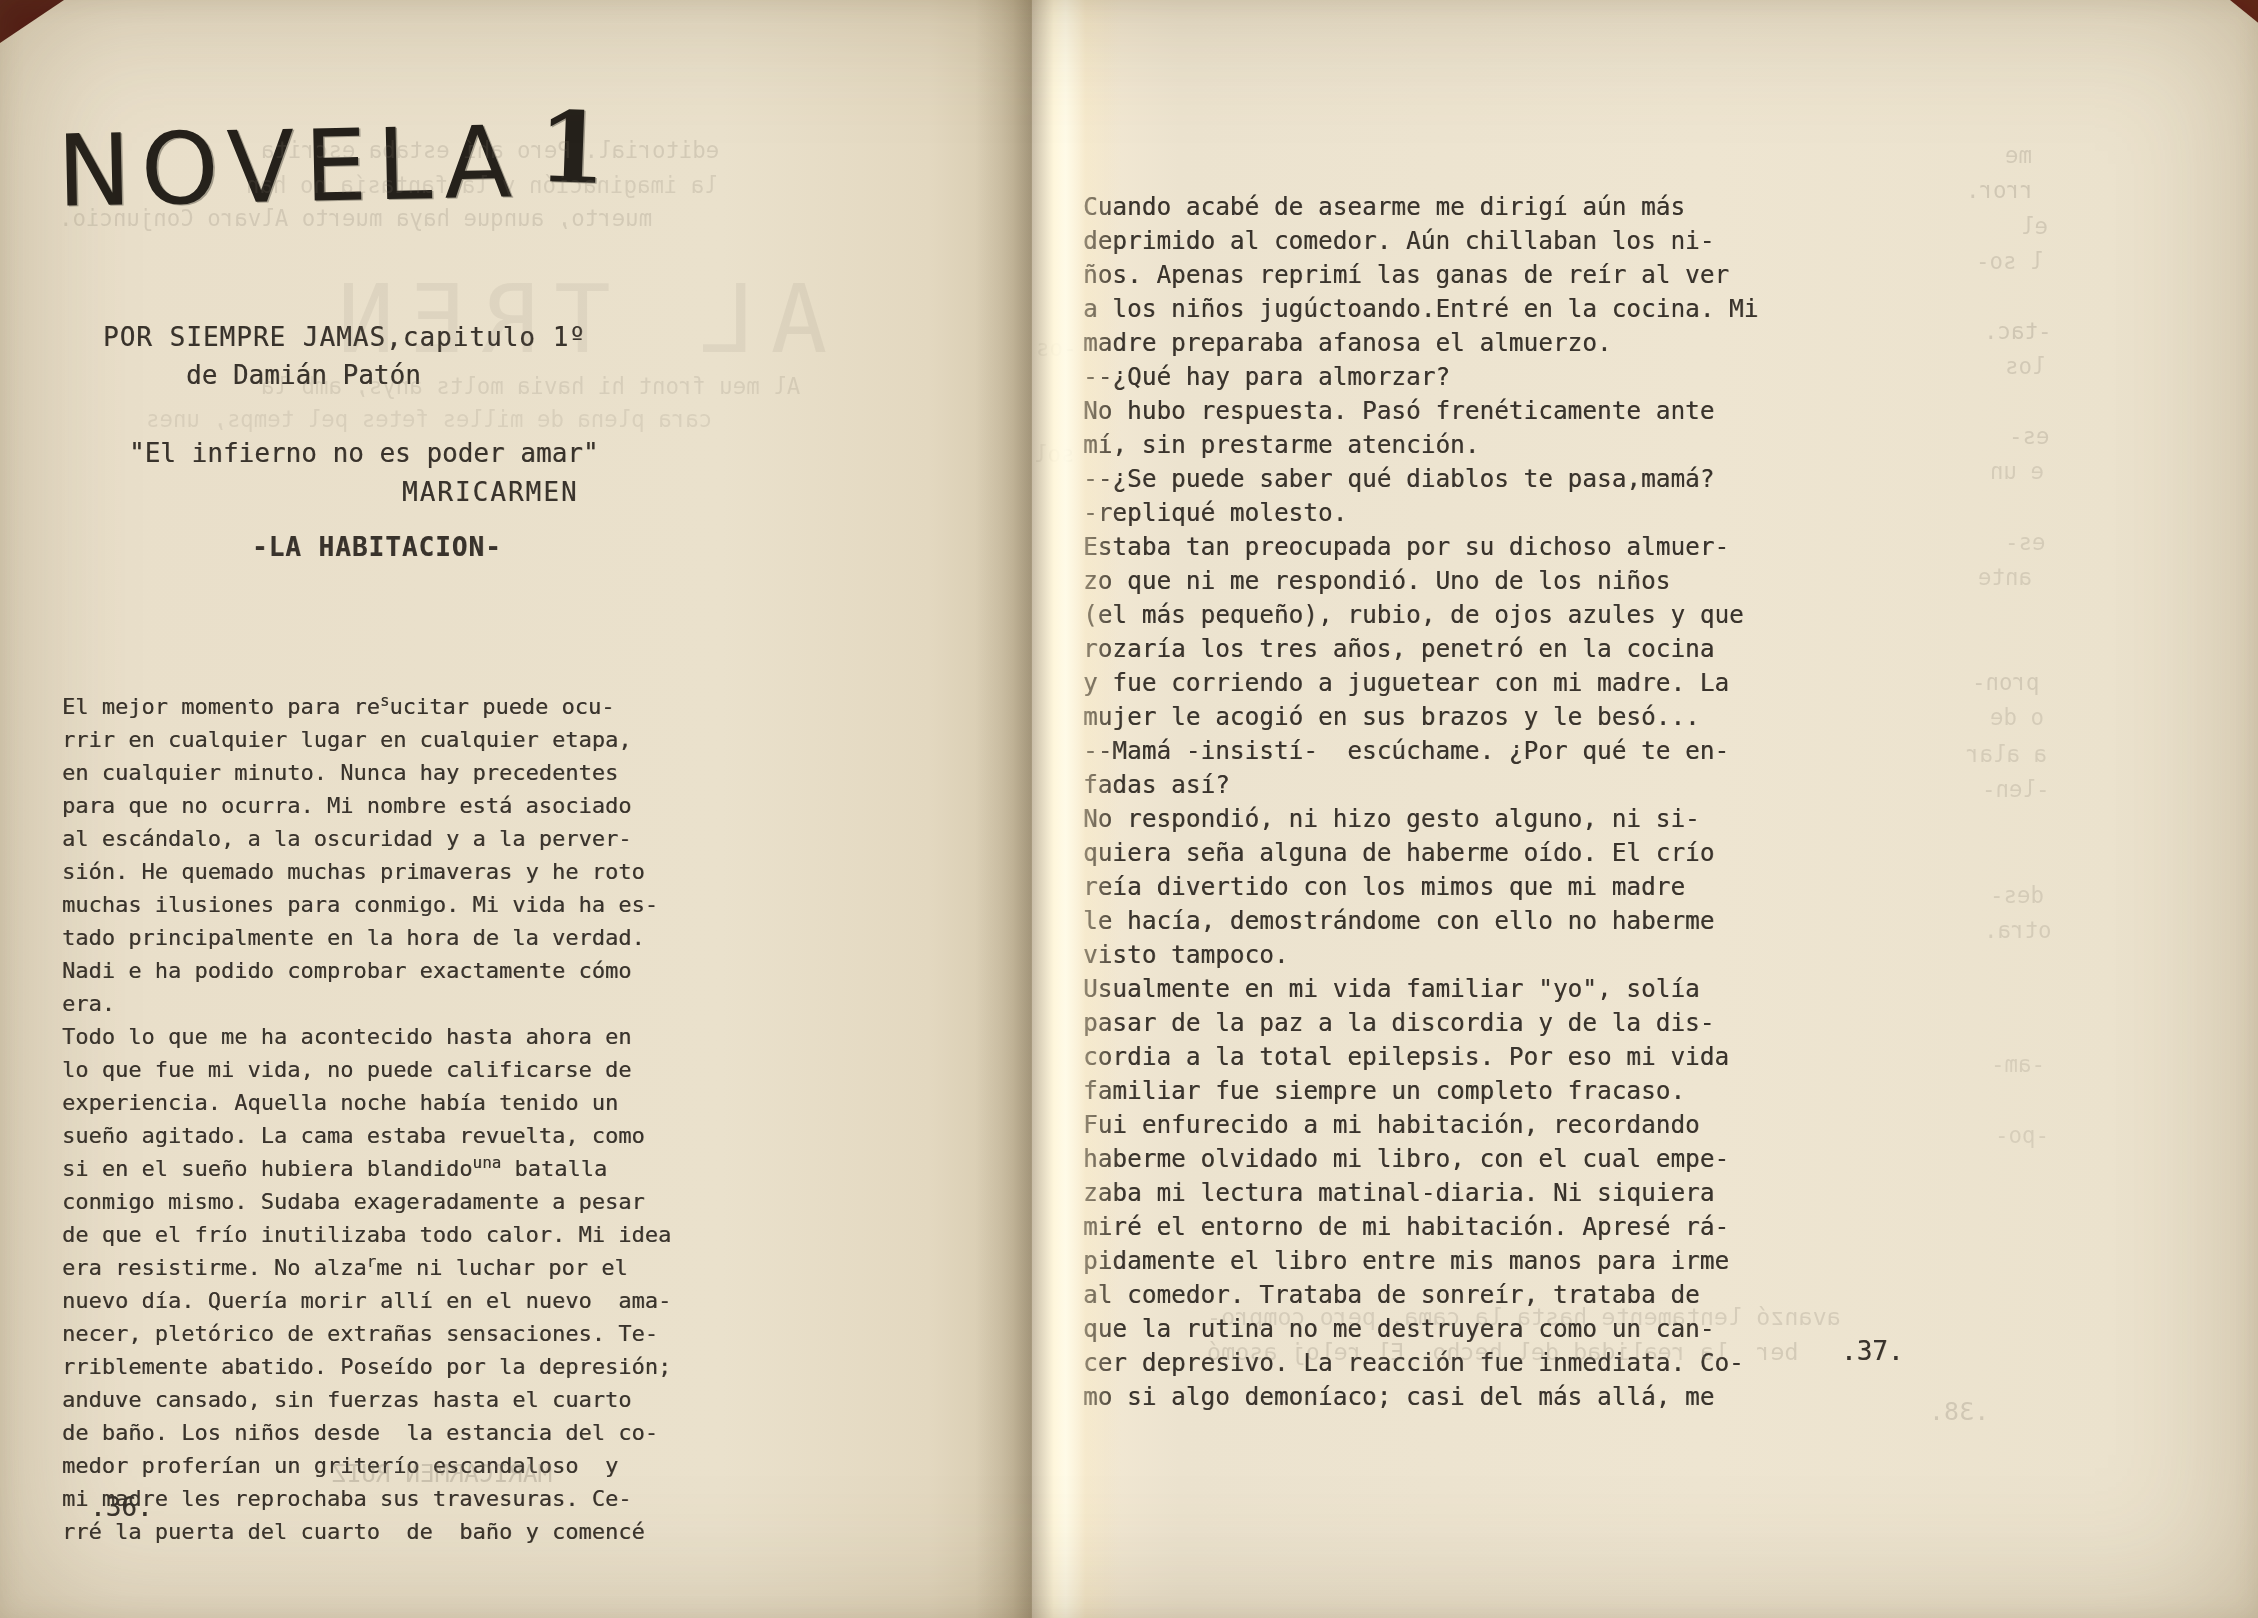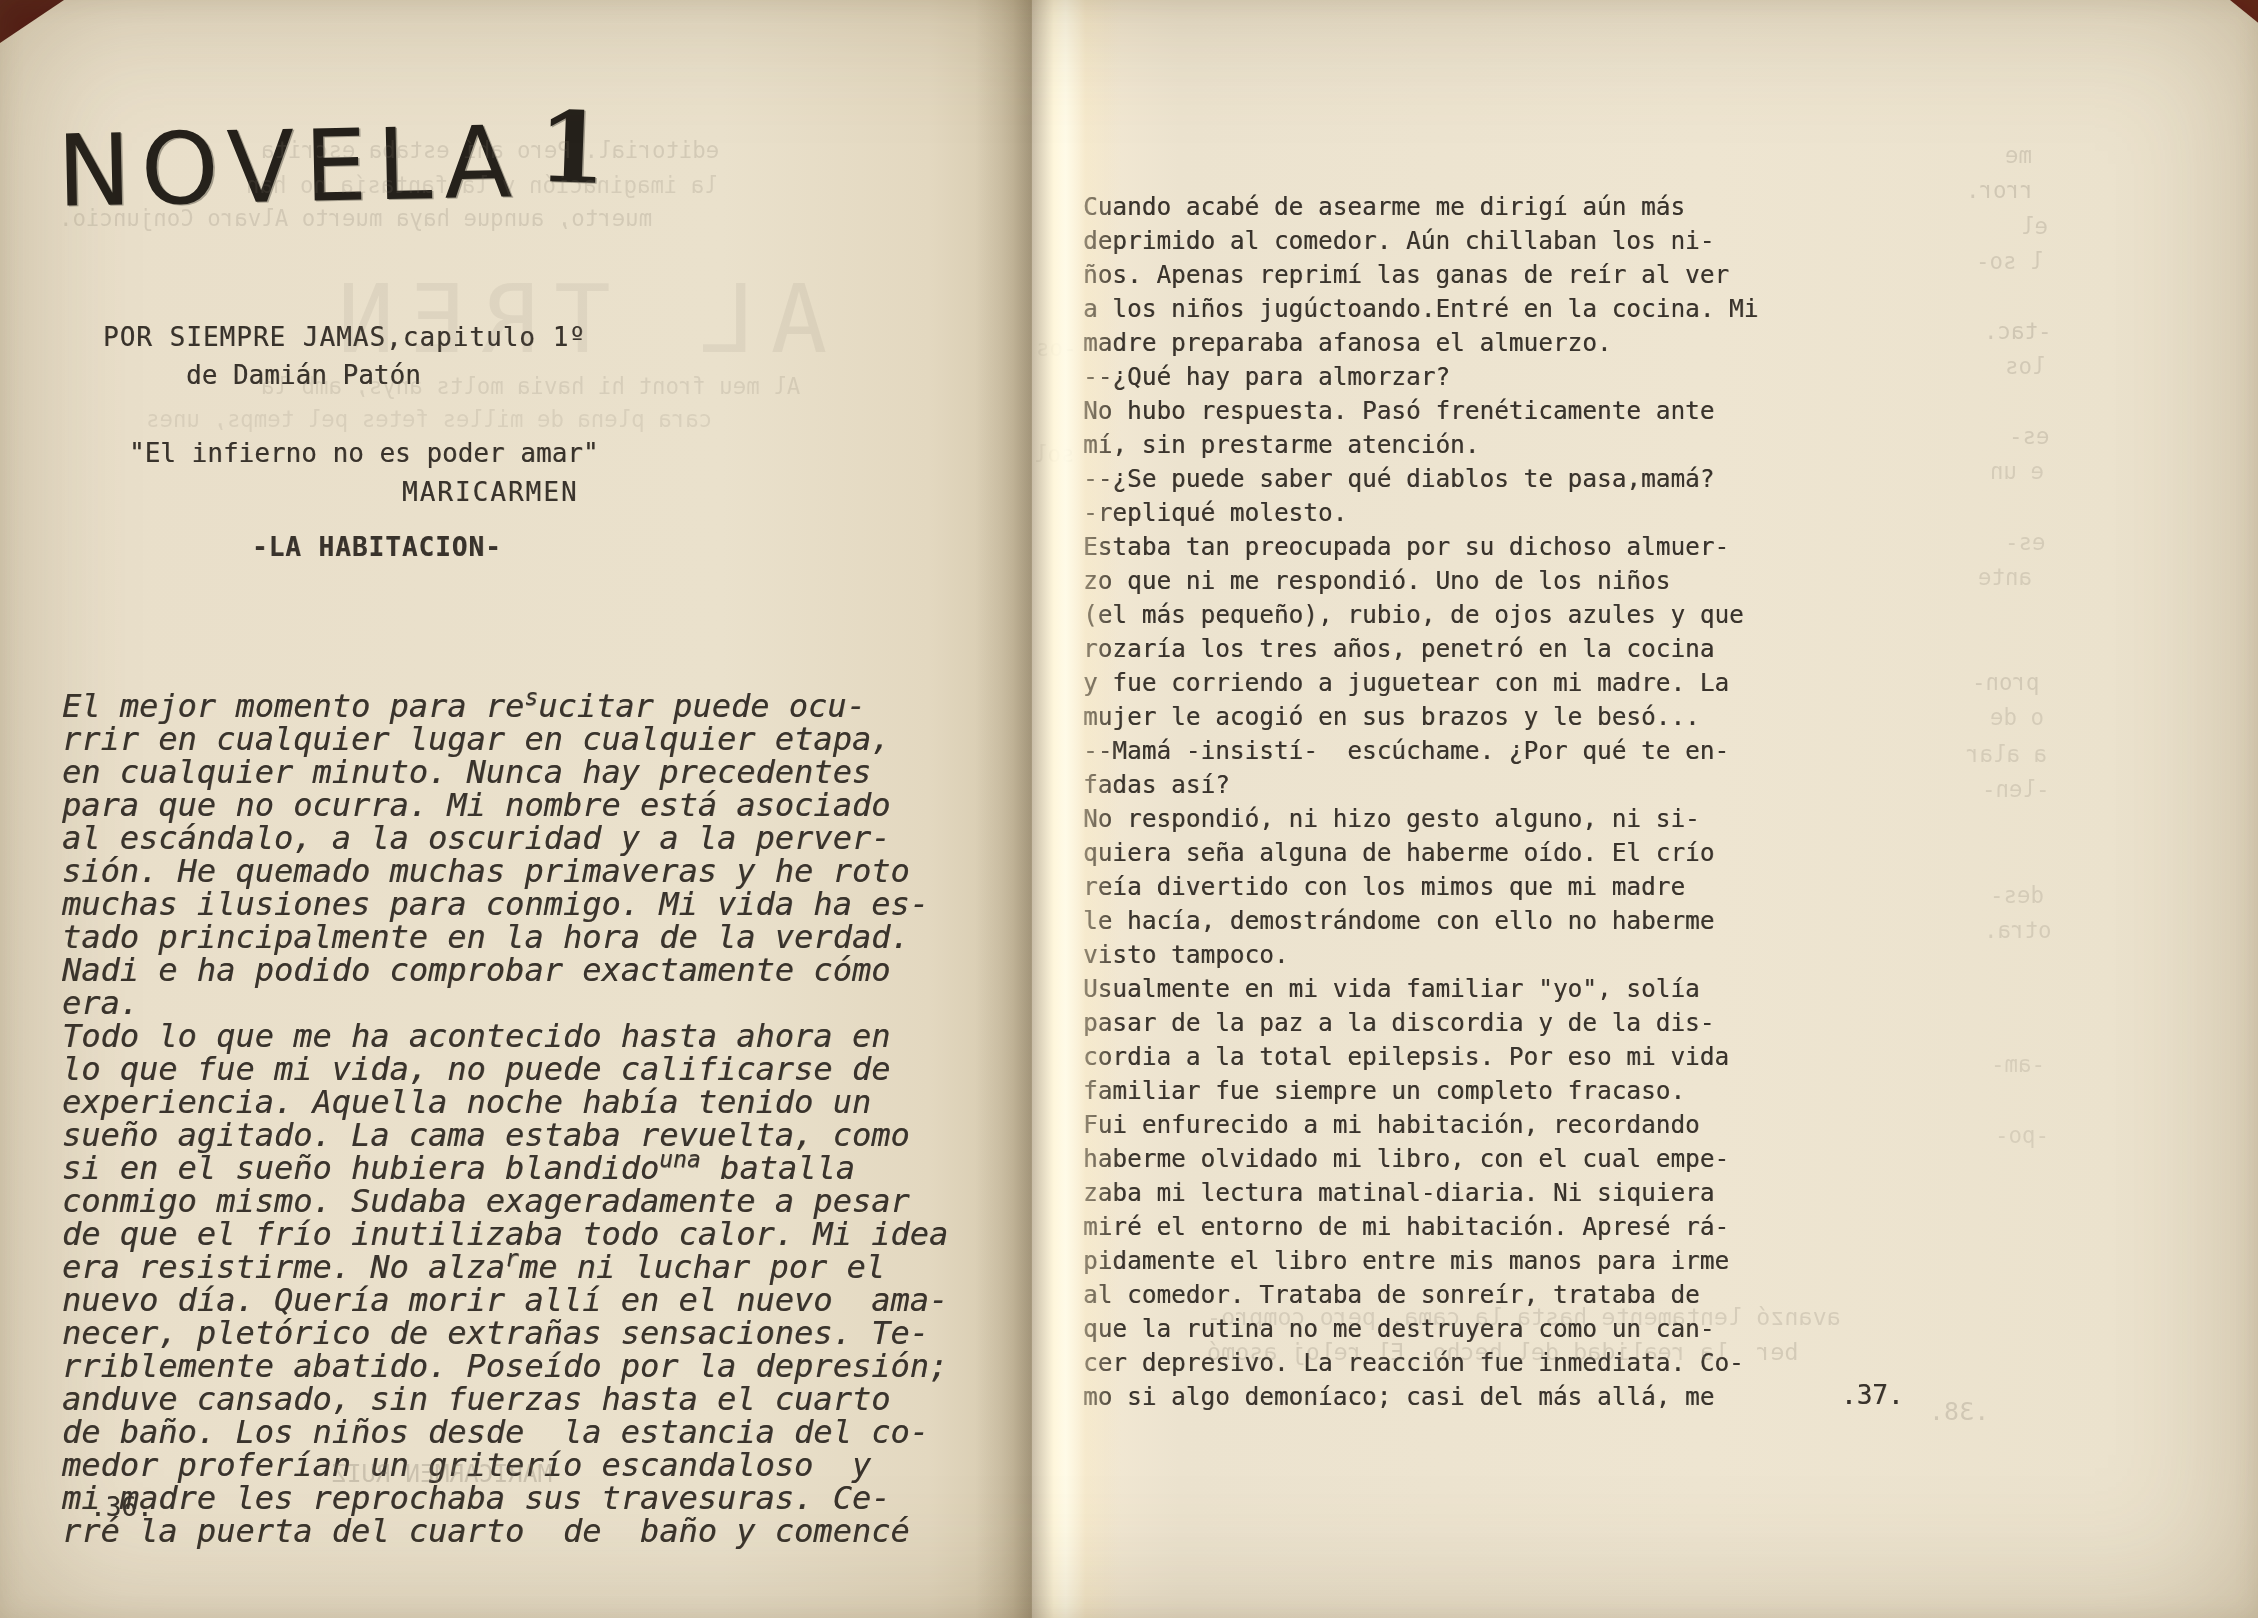--- a/index.html
+++ b/index.html
@@ -34,21 +34,21 @@
     box-shadow:inset 0 0 137px rgba(110,88,52,0.28), inset 0 0 25px rgba(110,88,52,0.15);}
   
   .corner-tl{position:absolute;left:0;top:0;width:64px;height:43px;background:#4e1511;
     clip-path:polygon(0 0,100% 0,0 100%);}
   .corner-tr{position:absolute;right:0;top:0;width:29px;height:23.4px;background:#5a150f;
     clip-path:polygon(0 0,100% 0,100% 100%);}
   
   .typew{position:absolute;color:#39332c;white-space:pre;
     text-shadow:0.4px 0.4px 0.5px rgba(57,51,44,0.55);}
   .lines div{white-space:pre;}
-  .body-left{left:62px;top:591px;font-size:32px;line-height:33px;font-style:italic;}
+  .body-left{left:62px;top:591px;font-size:22px;line-height:33px;}
   .body-right{left:1083px;top:88px;font-size:24.4px;line-height:34px;}
   sup{font-size:0.72em;vertical-align:super;line-height:0;}
   .h1{left:90px;top:322px;font-size:26px;letter-spacing:1px;margin-left:13px;}
   .h2{left:154px;top:360px;font-size:26px;margin-left:32px;}
   .quote{left:129px;top:438px;font-size:26px;}
   .author{left:402px;top:477px;font-size:26px;letter-spacing:2px;}
   .section{left:252px;top:532px;font-size:26px;font-weight:bold;letter-spacing:1px;}
   .pagenum-left{left:90px;top:1492px;font-size:26px;}
   .pagenum-right{left:1841px;top:1336px;font-size:26px;}
   
@@ -80,21 +80,21 @@
   <div class="typew body-left lines">
     
   <div>El mejor momento para re<sup>s</sup>ucitar puede ocu-</div><div>rrir en cualquier lugar en cualquier etapa,</div><div>en cualquier minuto. Nunca hay precedentes</div><div>para que no ocurra. Mi nombre está asociado</div><div>al escándalo, a la oscuridad y a la perver-</div><div>sión. He quemado muchas primaveras y he roto</div><div>muchas ilusiones para conmigo. Mi vida ha es-</div><div>tado principalmente en la hora de la verdad.</div><div>Nadi e ha podido comprobar exactamente cómo</div><div>era.</div><div>Todo lo que me ha acontecido hasta ahora en</div><div>lo que fue mi vida, no puede calificarse de</div><div>experiencia. Aquella noche había tenido un</div><div>sueño agitado. La cama estaba revuelta, como</div><div>si en el sueño hubiera blandido<sup>una</sup> batalla</div><div>conmigo mismo. Sudaba exageradamente a pesar</div><div>de que el frío inutilizaba todo calor. Mi idea</div><div>era resistirme. No alza<sup>r</sup>me ni luchar por el</div><div>nuevo día. Quería morir allí en el nuevo  ama-</div><div>necer, pletórico de extrañas sensaciones. Te-</div><div>rriblemente abatido. Poseído por la depresión;</div><div>anduve cansado, sin fuerzas hasta el cuarto</div><div>de baño. Los niños desde  la estancia del co-</div><div>medor proferían un griterío escandaloso  y</div><div>mi madre les reprochaba sus travesuras. Ce-</div><div>rré la puerta del cuarto  de  baño y comencé</div></div>
   <div class="typew pagenum-left">.36.</div>
 </div>
 
 <div class="page page-right">
   <div class="typew body-right lines" style="left:51px;">
     
   <div>Cuando acabé de asearme me dirigí aún más</div><div>deprimido al comedor. Aún chillaban los ni-</div><div>ños. Apenas reprimí las ganas de reír al ver</div><div>a los niños jugúctoando.Entré en la cocina. Mi</div><div>madre preparaba afanosa el almuerzo.</div><div>--¿Qué hay para almorzar?</div><div>No hubo respuesta. Pasó frenéticamente ante</div><div>mí, sin prestarme atención.</div><div>--¿Se puede saber qué diablos te pasa,mamá?</div><div>-repliqué molesto.</div><div>Estaba tan preocupada por su dichoso almuer-</div><div>zo que ni me respondió. Uno de los niños</div><div>(el más pequeño), rubio, de ojos azules y que</div><div>rozaría los tres años, penetró en la cocina</div><div>y fue corriendo a juguetear con mi madre. La</div><div>mujer le acogió en sus brazos y le besó...</div><div>--Mamá -insistí-  escúchame. ¿Por qué te en-</div><div>fadas así?</div><div>No respondió, ni hizo gesto alguno, ni si-</div><div>quiera seña alguna de haberme oído. El crío</div><div>reía divertido con los mimos que mi madre</div><div>le hacía, demostrándome con ello no haberme</div><div>visto tampoco.</div><div>Usualmente en mi vida familiar "yo", solía</div><div>pasar de la paz a la discordia y de la dis-</div><div>cordia a la total epilepsis. Por eso mi vida</div><div>familiar fue siempre un completo fracaso.</div><div>Fui enfurecido a mi habitación, recordando</div><div>haberme olvidado mi libro, con el cual empe-</div><div>zaba mi lectura matinal-diaria. Ni siquiera</div><div>miré el entorno de mi habitación. Apresé rá-</div><div>pidamente el libro entre mis manos para irme</div><div>al comedor. Trataba de sonreír, trataba de</div><div>que la rutina no me destruyera como un can-</div><div>cer depresivo. La reacción fue inmediata. Co-</div><div>mo si algo demoníaco; casi del más allá, me</div></div>
-  <div class="typew pagenum-right" style="left:809px;margin-top:44px;">.37.</div>
+  <div class="typew pagenum-right" style="left:809px;">.37.</div>
 </div>
 
 <div style="position:absolute;inset:0;pointer-events:none;">
     <span class="bleed" style="left: 261px; top: 137px; opacity: 0.2;">editorial. Pero ahí estaba escrita</span>
     <span class="bleed" style="left: 246px; top: 172px; opacity: 0.18;">la imaginación y la fantasía no han</span>
     <span class="bleed" style="left: 59px; top: 205px; opacity: 0.2;">muerto, aunque haya muerto Alvaro Conjuncio.</span>
     <span class="bleed" style="left: 322px; top: 265px; font-size: 94px; letter-spacing: 15.6px; opacity: 0.1;">AL TREN</span>
     <span class="bleed" style="left: 261px; top: 373px; opacity: 0.17;">Al meu front hi havia molts anys, amb la</span>
     <span class="bleed" style="left: 146px; top: 406px; opacity: 0.15;">cara plena de milles fetes pel temps, unes</span>
     <span class="bleed" style="left: 332px; top: 1459px; font-size: 24.4px; opacity: 0.28;">MARICARMEN RUIZ</span>

